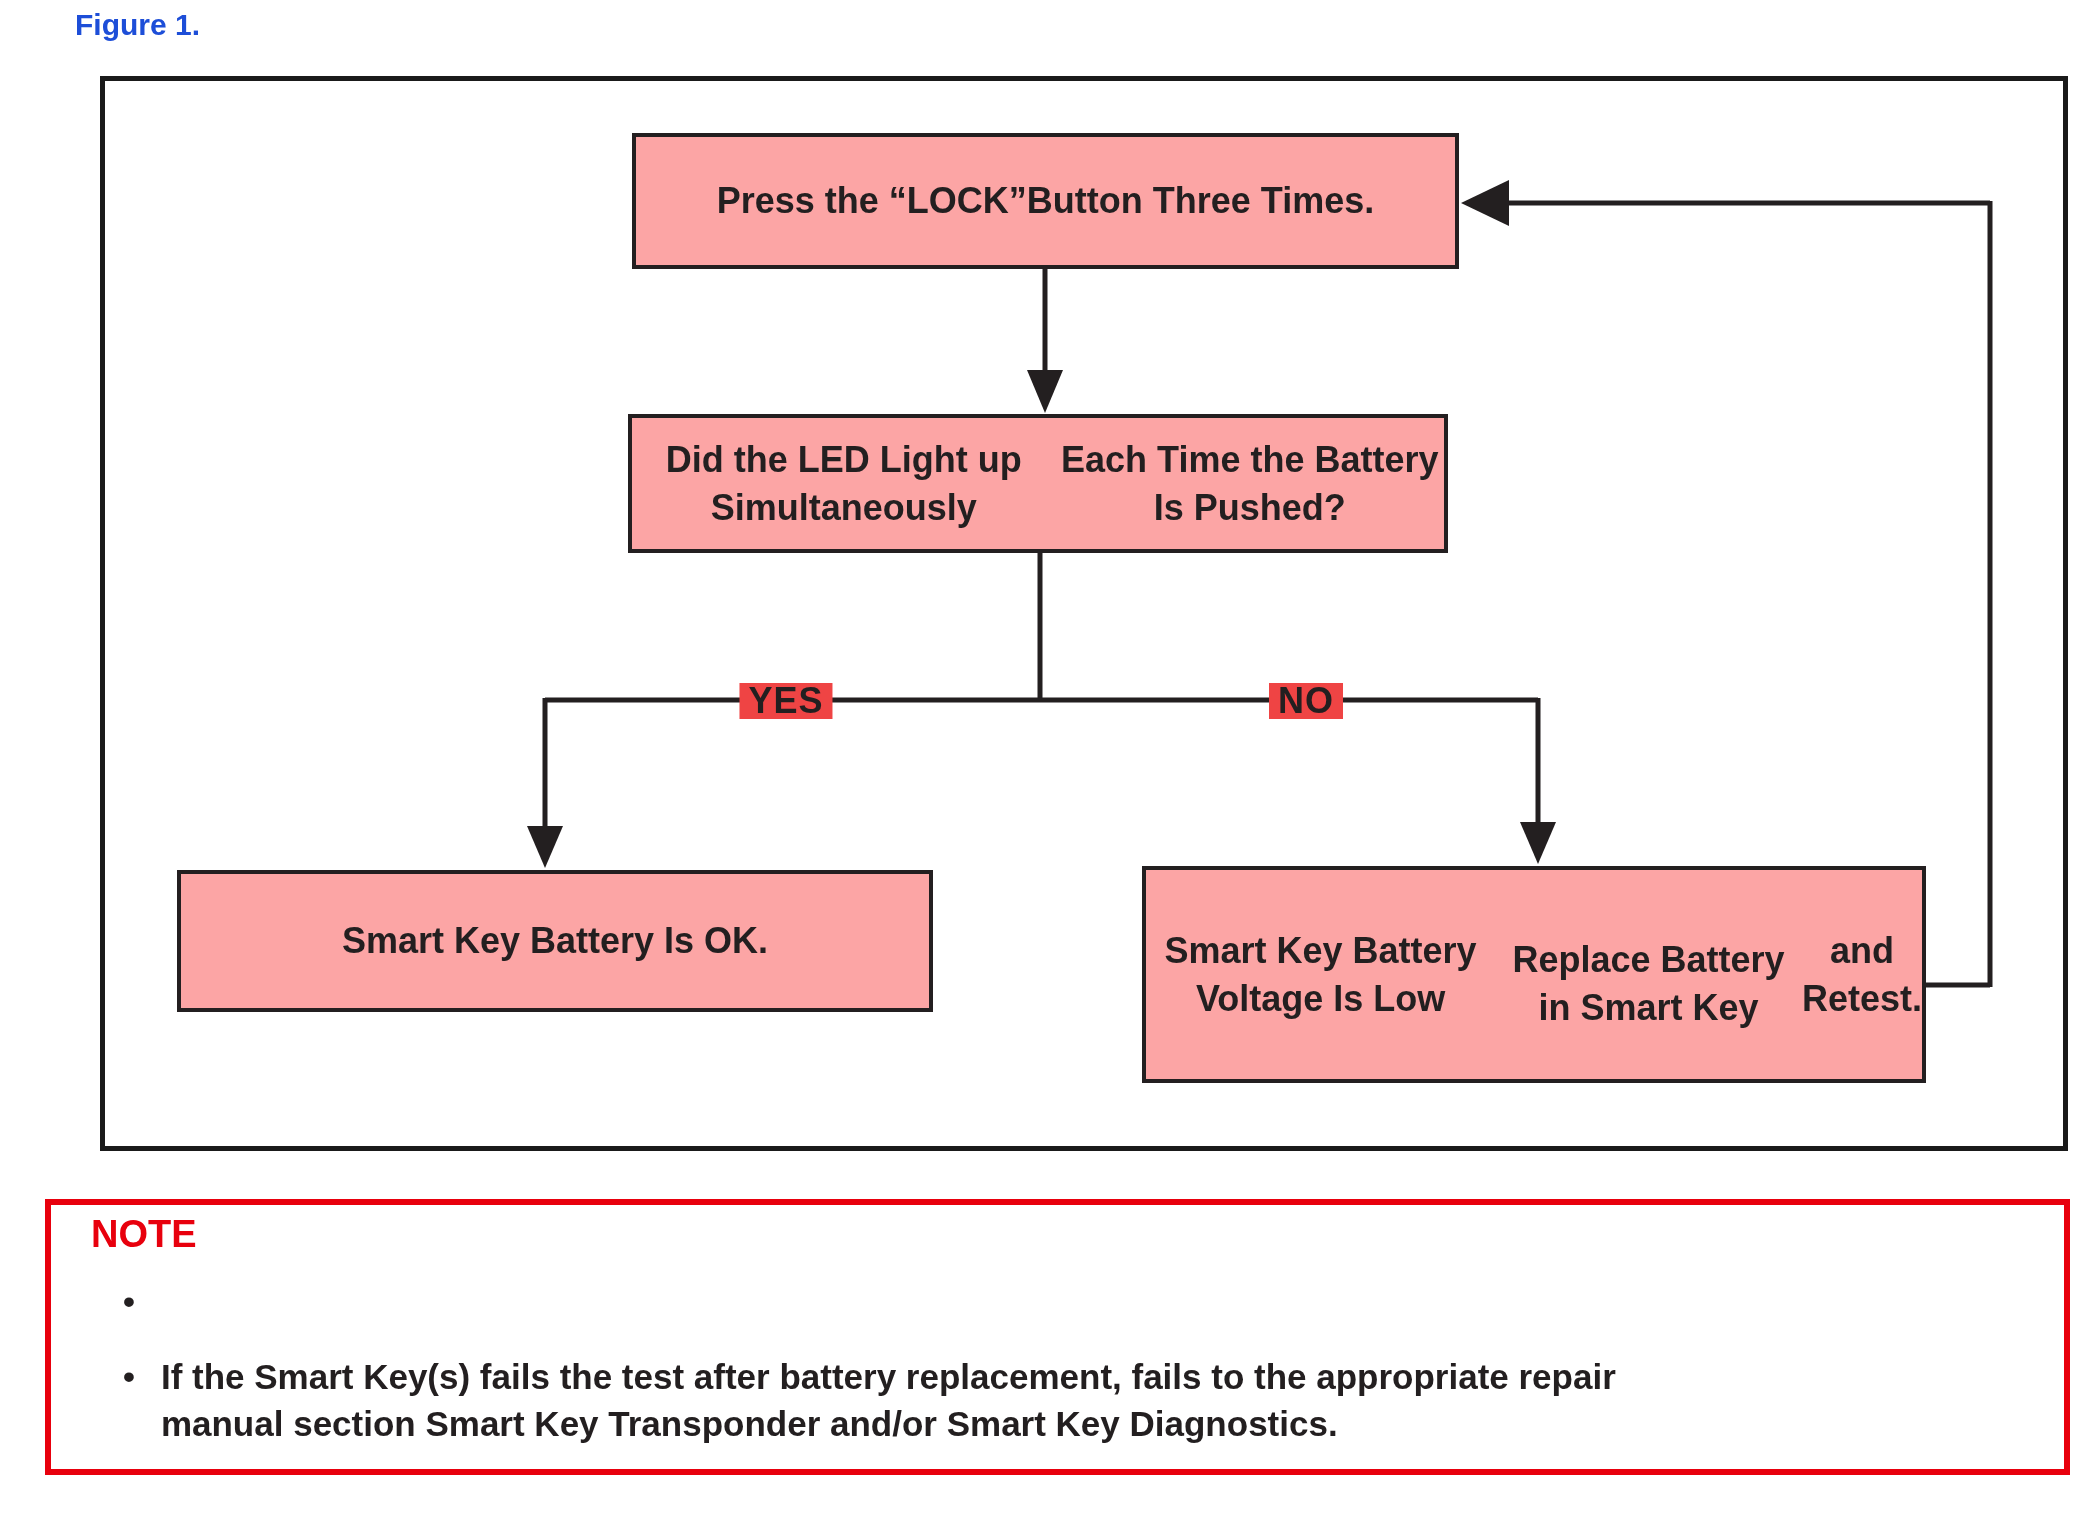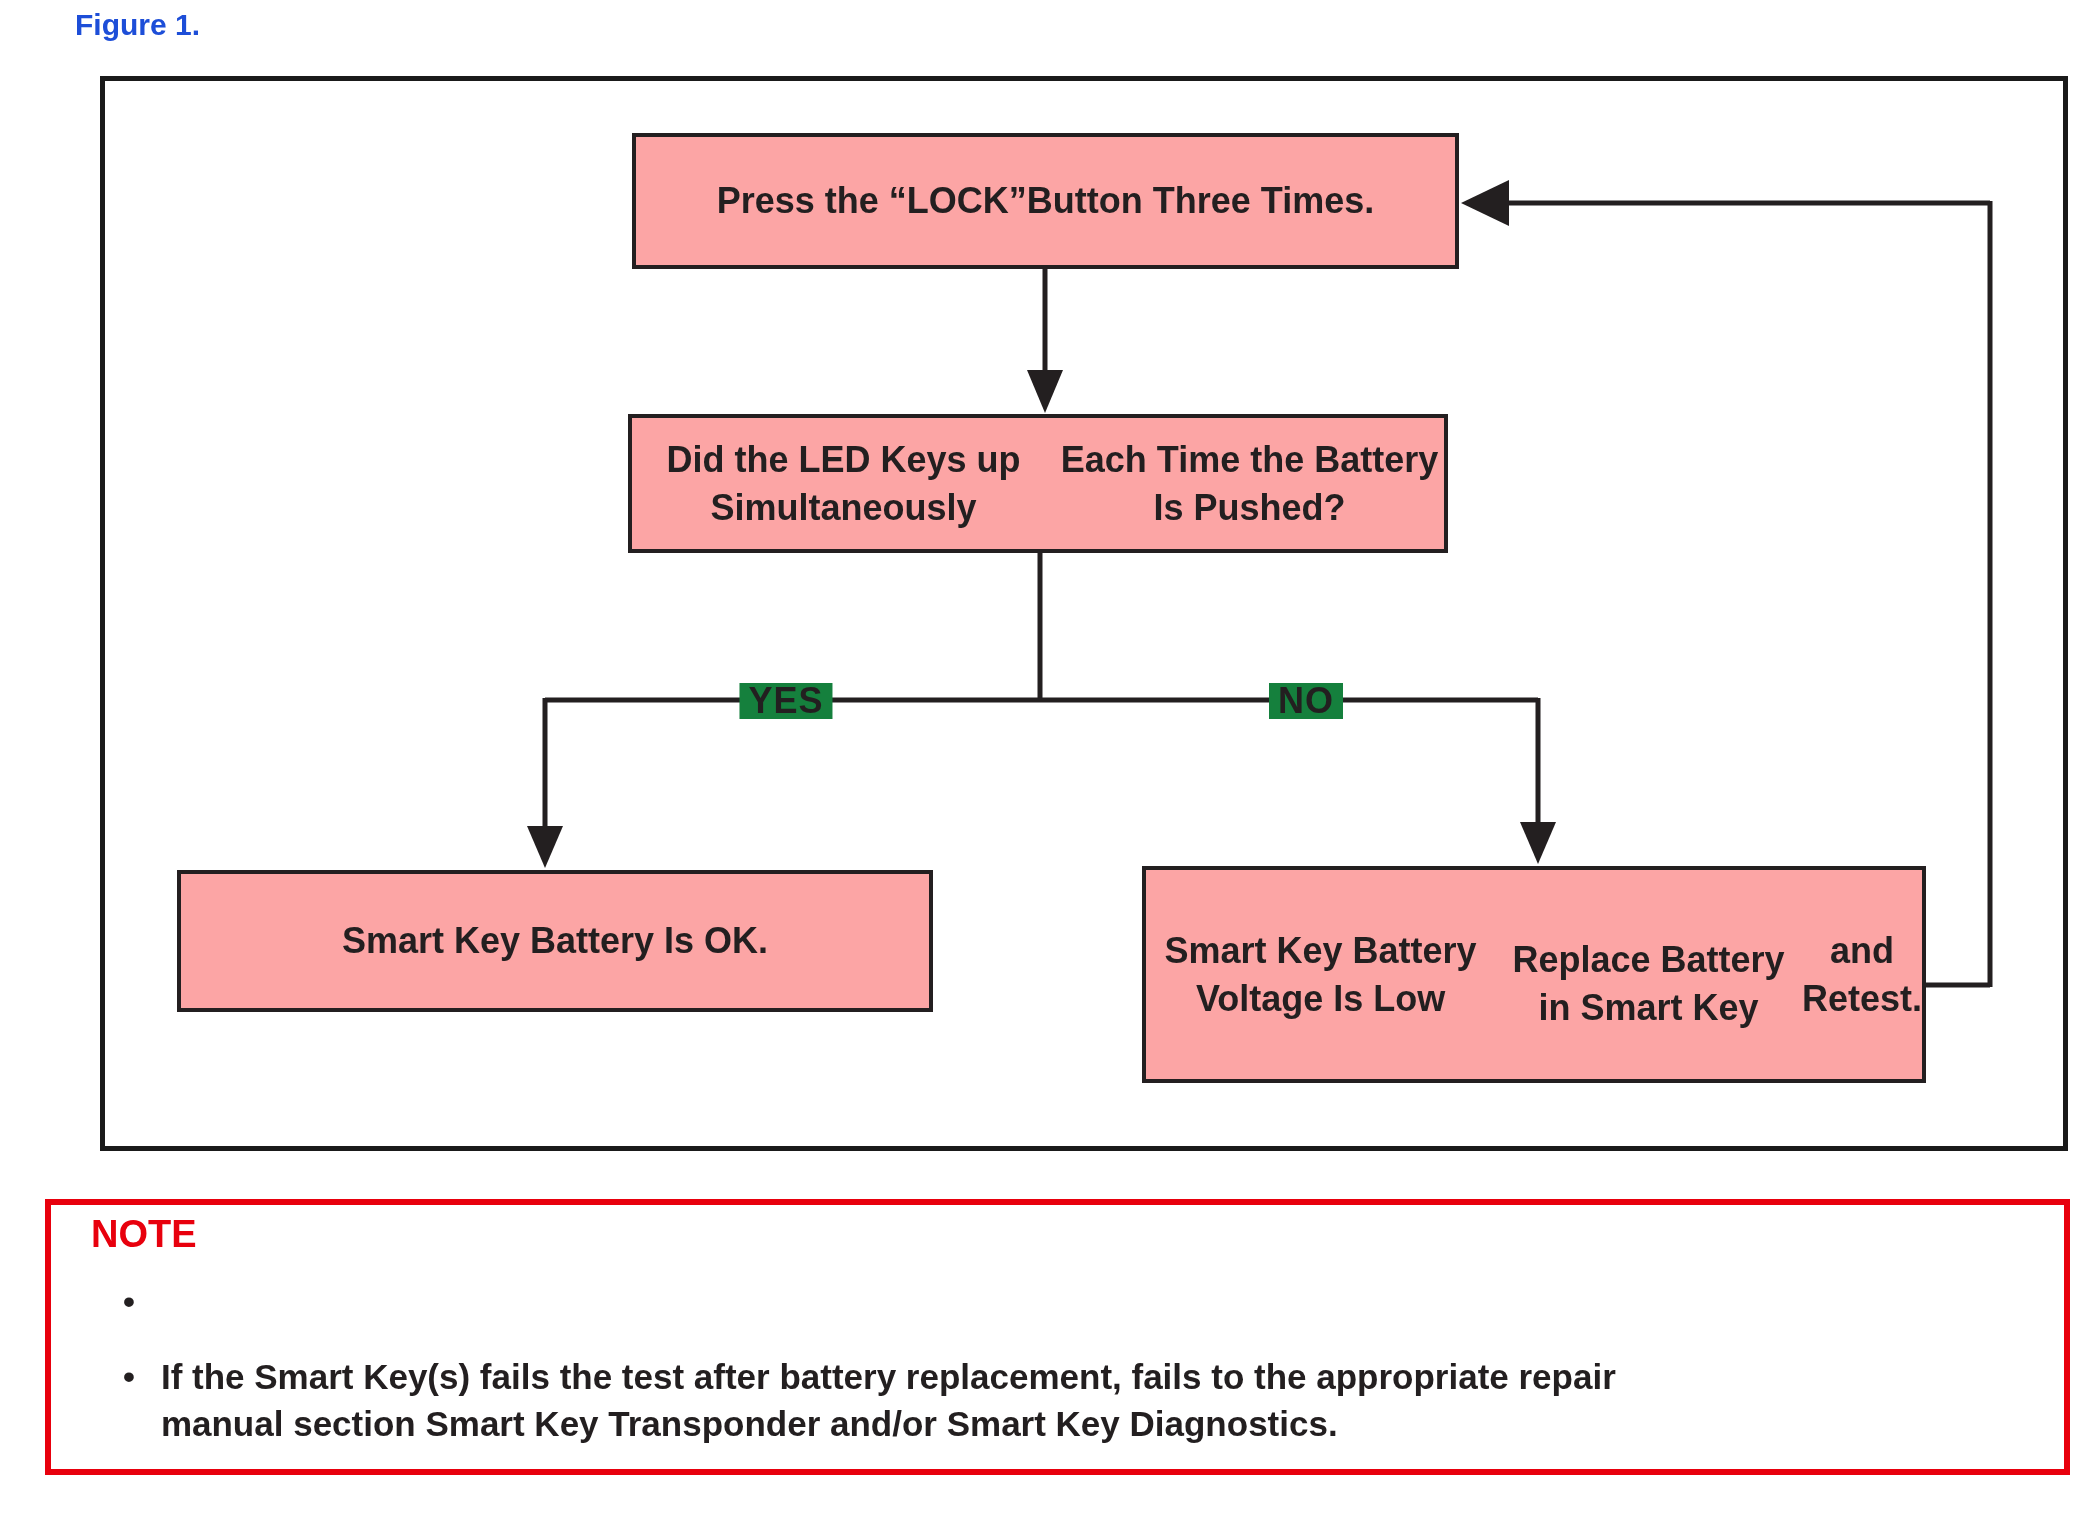--- a/index.html
+++ b/index.html
@@ -56,21 +56,21 @@
     line-height: 1.32;
   }
   .node-press-lock   { left: 632px;  top: 133px; width: 827px; height: 136px; }
   .node-led-question { left: 628px;  top: 414px; width: 820px; height: 139px; }
   .node-battery-ok   { left: 177px;  top: 870px; width: 756px; height: 142px; }
   .node-battery-low  { left: 1142px; top: 866px; width: 784px; height: 217px; justify-content: center; }
   .para-gap { margin-top: 18px; }
   .branch-label {
     position: absolute;
     transform: translate(-50%, -50%);
-    background: #15803d;
+    background: #ef4444;
     padding: 0 9px;
     font-size: 36px;
     font-weight: 700;
     letter-spacing: 1px;
     line-height: 1;
   }
   .branch-label.yes { left: 786px;  top: 701px; }
   .branch-label.no  { left: 1306px; top: 701px; }
   .note-box {
     position: absolute;
@@ -139,21 +139,21 @@
       <polygon stroke="none" points="1461,203 1509,180 1509,226"></polygon>
     </g>
   </svg>
 
   <div class="node node-press-lock">
     <div>Press the “LOCK”</div>
     <div>Button Three Times.</div>
   </div>
 
   <div class="node node-led-question">
-    <div>Did the LED Keys up Simultaneously</div>
+    <div>Did the LED Light up Simultaneously</div>
     <div>Each Time the Battery Is Pushed?</div>
   </div>
 
   <div class="node node-battery-ok">
     <div>Smart Key Battery Is OK.</div>
   </div>
 
   <div class="node node-battery-low">
     <div>Smart Key Battery Voltage Is Low</div>
     <div class="para-gap">Replace Battery in Smart Key</div>

